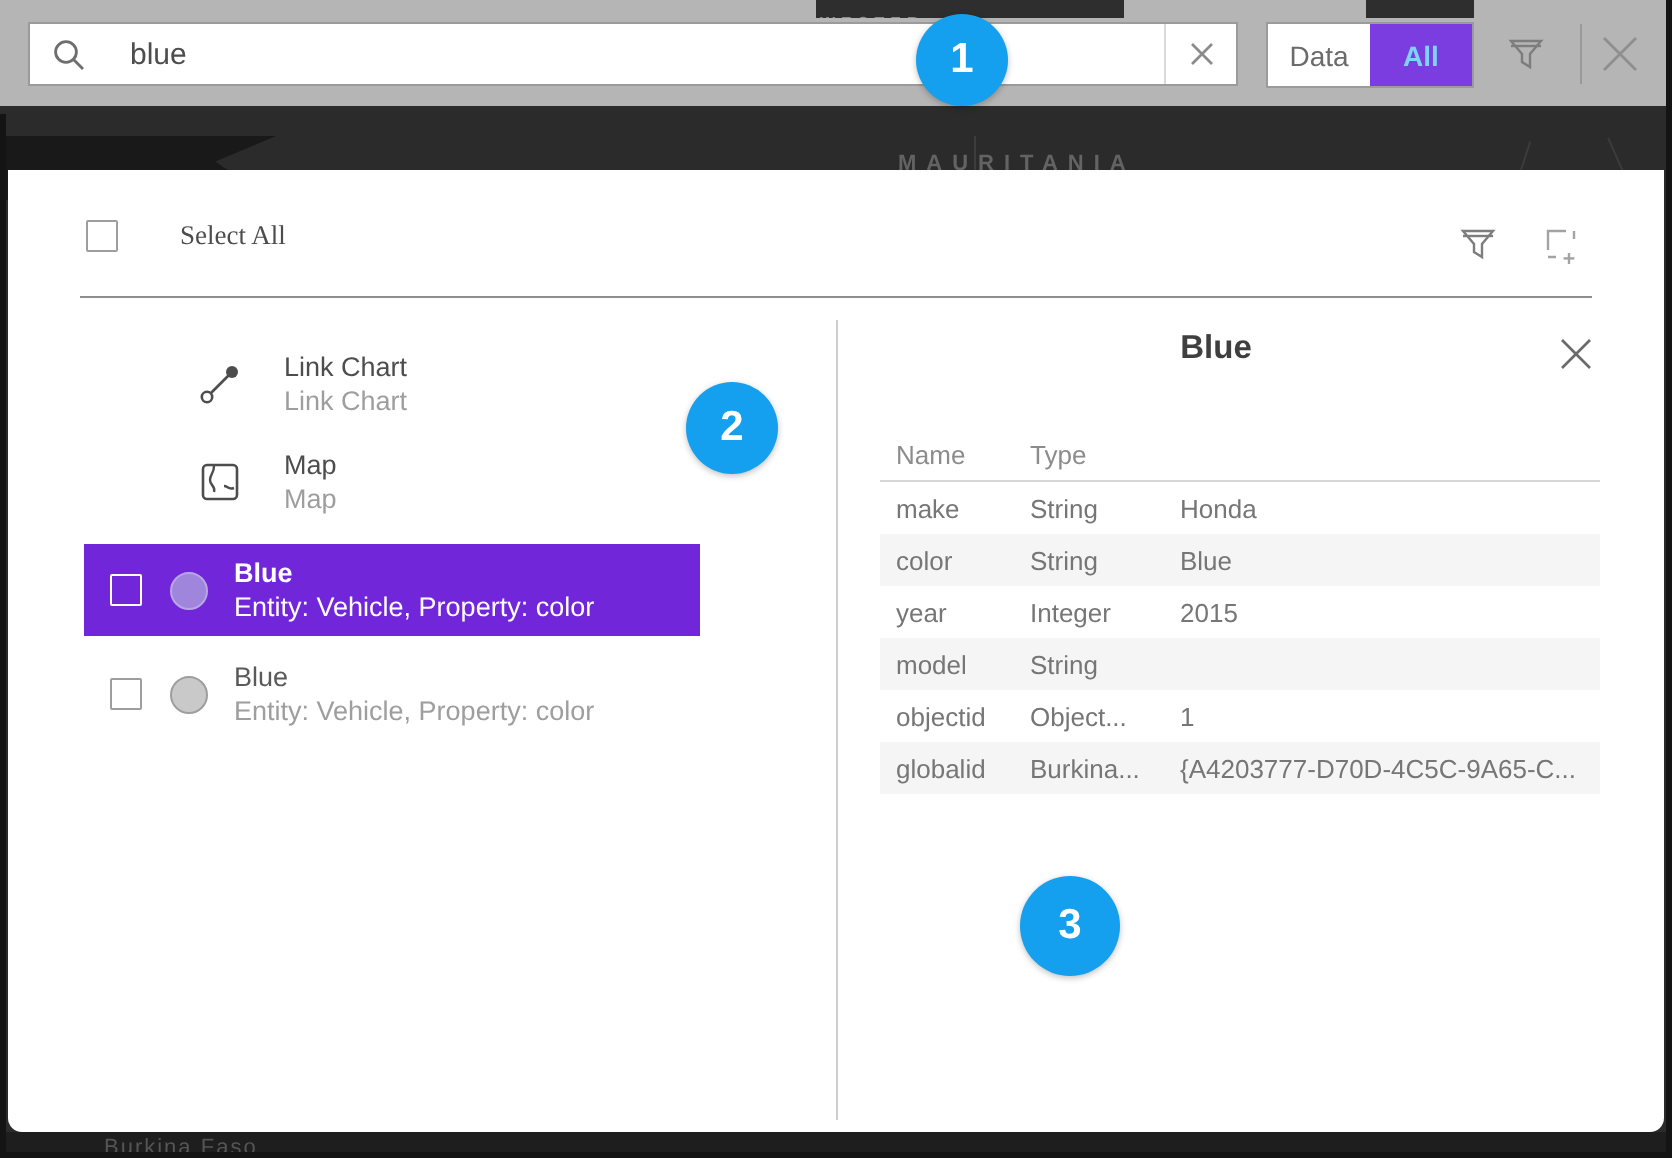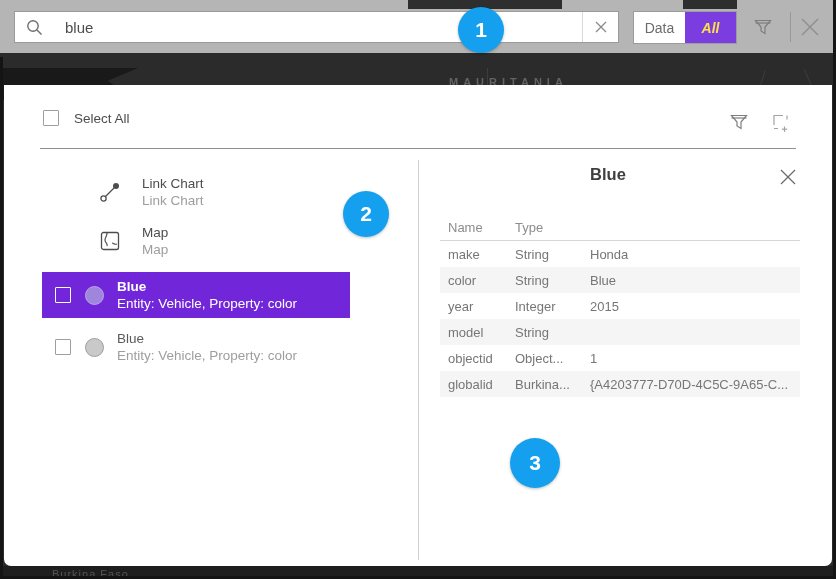--- a/index.html
+++ b/index.html
@@ -16,29 +16,29 @@
 
   
   .topbar{position:absolute;left:0;top:0;width:833px;height:53px;background:#b5b5b5;}
   .map-bleed{position:absolute;top:0;height:9px;background:#2e2e2e;overflow:hidden;}
   .bleed-text{color:#8b8b8b;font-size:8px;font-weight:bold;letter-spacing:3px;position:relative;top:1px;left:2px;}
   .search-box{position:absolute;left:14px;top:11px;width:605px;height:32px;background:#fff;border:1px solid #9b9b9b;display:flex;align-items:center;}
   .search-box .q{flex:1;border:0;outline:none;font-size:15px;color:#4d4d4d;padding:0 10px 0 12px;background:transparent;}
   .search-clear{width:36px;height:100%;border-left:1px solid #d9d9d9;display:flex;align-items:center;justify-content:center;cursor:pointer;}
   .seg{position:absolute;left:633px;top:11px;width:104px;height:33px;background:#fff;border:1px solid #9b9b9b;display:flex;}
   .seg .opt{flex:1;display:flex;align-items:center;justify-content:center;font-size:14px;color:#6b6b6b;cursor:pointer;}
-  .seg .opt.sel{background:#7b3ce0;color:#fde047;font-weight:bold;font-style:italic;}
+  .seg .opt.sel{background:#7b3ce0;color:#7dd3fc;font-weight:bold;}
   .icon-btn{position:absolute;display:flex;align-items:center;justify-content:center;cursor:pointer;}
   .vdiv-top{position:absolute;left:790px;top:12px;width:1px;height:30px;background:#999;}
 
   
   .modal{position:absolute;left:4px;top:85px;width:828px;height:481px;background:#fff;border-radius:0 0 7px 7px;}
   .selectall-row{position:absolute;left:43px;top:110px;display:flex;align-items:center;}
   .checkbox{width:16px;height:16px;border:1px solid #9e9e9e;border-radius:1px;background:transparent;}
-  .selectall-row .lbl{margin-left:15px;font-size:13.5px;color:#4d4d4d;}
+  .selectall-row .lbl{margin-left:31px;font-size:13.5px;color:#4d4d4d;font-family:Liberation Serif, serif;}
   .hsep{position:absolute;left:40px;top:148px;width:756px;height:1px;background:#8f8f8f;}
   .vsep{position:absolute;left:418px;top:160px;width:1px;height:400px;background:#cfcfcf;}
 
   
   .list-item{position:absolute;left:42px;width:308px;}
   .li-title{font-size:13.5px;color:#4d4d4d;}
   .li-sub{font-size:13.5px;color:#9e9e9e;margin-top:2px;}
   .sel-row{position:absolute;left:42px;top:272px;width:308px;height:46px;background:#7127d9;display:flex;align-items:center;}
   .sel-row .checkbox{border-color:#fff;margin-left:13px;}
   .entity-dot{width:19px;height:19px;border-radius:50%;margin-left:14px;}

